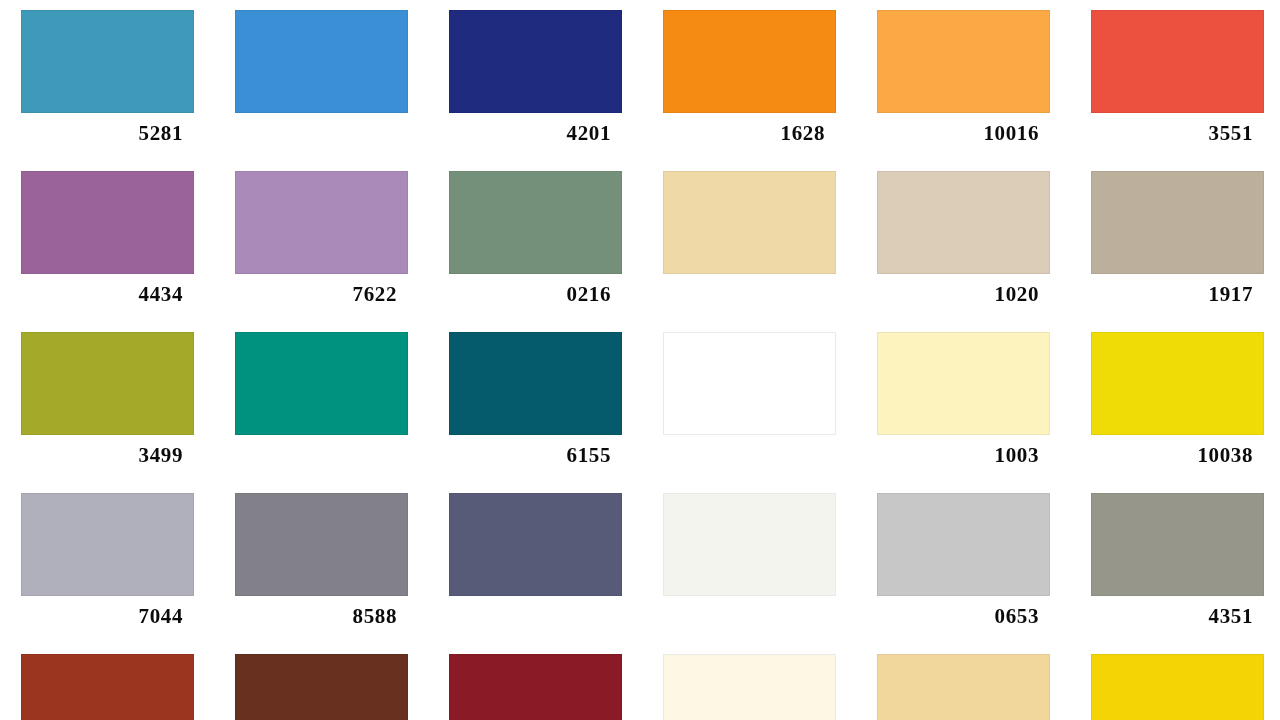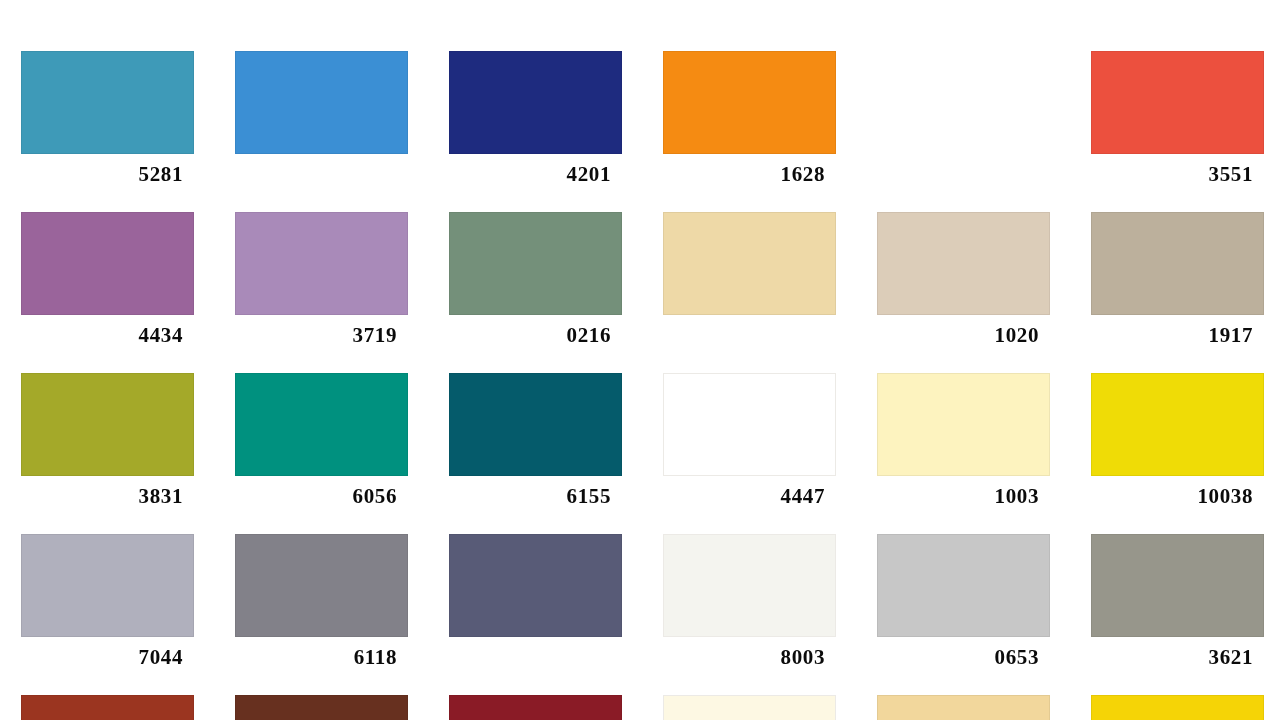--- a/index.html
+++ b/index.html
@@ -17,21 +17,20 @@
   #swatch-grid {
     position: relative;
     width: 1280px;
     height: 720px;
     background: #ffffff;
   }
   .swatch-cell {
     position: absolute;
     width: 214px;
     height: 161px;
-    margin-top: 41px;
   }
   .swatch-chip {
     position: absolute;
     left: 21px;
     top: 10px;
     width: 173px;
     height: 103px;
     box-sizing: border-box;
     border: 1px solid rgba(0, 0, 0, 0.06);
   }
@@ -77,93 +76,94 @@
       <div class="swatch-chip" title="0315" style="background: rgb(59, 143, 212);"></div>
     </div>
     <div class="swatch-cell col-2 row-0">
       <div class="swatch-chip" title="4201" style="background: rgb(30, 43, 127);"></div>
       <div class="swatch-label">4201</div>
     </div>
     <div class="swatch-cell col-3 row-0">
       <div class="swatch-chip" title="1628" style="background: rgb(245, 139, 18);"></div>
       <div class="swatch-label">1628</div>
     </div>
+    <div class="swatch-cell col-4 row-0">
+      <div class="swatch-chip" title="10016" style="background: rgb(250, 169, 69);"></div>
+      <div class="swatch-label">10016</div>
+    </div>
     <div class="swatch-cell col-5 row-0">
       <div class="swatch-chip" title="2585" style="background: rgb(236, 80, 62);"></div>
       <div class="swatch-label">3551</div>
     </div>
     <div class="swatch-cell col-0 row-1">
       <div class="swatch-chip" title="4434" style="background: rgb(154, 100, 155);"></div>
       <div class="swatch-label">4434</div>
     </div>
     <div class="swatch-cell col-1 row-1">
       <div class="swatch-chip" title="4498" style="background: rgb(169, 138, 185);"></div>
-      <div class="swatch-label">3719</div>
+      <div class="swatch-label">7622</div>
     </div>
     <div class="swatch-cell col-2 row-1">
       <div class="swatch-chip" title="0125" style="background: rgb(116, 144, 122);"></div>
       <div class="swatch-label">0216</div>
     </div>
     <div class="swatch-cell col-3 row-1">
       <div class="swatch-chip" title="1017" style="background: rgb(238, 217, 167);"></div>
     </div>
     <div class="swatch-cell col-4 row-1">
       <div class="swatch-chip" title="1020" style="background: rgb(220, 205, 185);"></div>
       <div class="swatch-label">1020</div>
     </div>
     <div class="swatch-cell col-5 row-1">
       <div class="swatch-chip" title="1917" style="background: rgb(188, 176, 156);"></div>
       <div class="swatch-label">1917</div>
     </div>
     <div class="swatch-cell col-0 row-2">
       <div class="swatch-chip" title="8004" style="background: rgb(164, 169, 41);"></div>
-      <div class="swatch-label">3831</div>
+      <div class="swatch-label">3499</div>
     </div>
     <div class="swatch-cell col-1 row-2">
       <div class="swatch-chip" title="6056" style="background: rgb(0, 145, 127);"></div>
-      <div class="swatch-label">6056</div>
     </div>
     <div class="swatch-cell col-2 row-2">
       <div class="swatch-chip" title="6155" style="background: rgb(5, 91, 107);"></div>
       <div class="swatch-label">6155</div>
     </div>
     <div class="swatch-cell col-3 row-2">
       <div class="swatch-chip light-edge" title="4447" style="background: rgb(255, 255, 255);"></div>
-      <div class="swatch-label">4447</div>
     </div>
     <div class="swatch-cell col-4 row-2">
       <div class="swatch-chip" title="1003" style="background: rgb(253, 243, 191);"></div>
       <div class="swatch-label">1003</div>
     </div>
     <div class="swatch-cell col-5 row-2">
       <div class="swatch-chip" title="10038" style="background: rgb(239, 220, 6);"></div>
       <div class="swatch-label">10038</div>
     </div>
     <div class="swatch-cell col-0 row-3">
       <div class="swatch-chip" title="7044" style="background: rgb(176, 176, 189);"></div>
       <div class="swatch-label">7044</div>
     </div>
     <div class="swatch-cell col-1 row-3">
       <div class="swatch-chip" title="7395" style="background: rgb(130, 129, 137);"></div>
-      <div class="swatch-label">6118</div>
+      <div class="swatch-label">8588</div>
     </div>
     <div class="swatch-cell col-2 row-3">
       <div class="swatch-chip" title="4350" style="background: rgb(88, 91, 119);"></div>
     </div>
     <div class="swatch-cell col-3 row-3">
       <div class="swatch-chip light-edge" title="8003" style="background: rgb(244, 244, 239);"></div>
-      <div class="swatch-label">8003</div>
     </div>
     <div class="swatch-cell col-4 row-3">
       <div class="swatch-chip" title="0767" style="background: rgb(199, 199, 199);"></div>
       <div class="swatch-label">0653</div>
     </div>
     <div class="swatch-cell col-5 row-3">
       <div class="swatch-chip" title="8111" style="background: rgb(151, 150, 139);"></div>
-      <div class="swatch-label">3621</div>
+      <div class="swatch-label">4351</div>
     </div>
     <div class="swatch-cell col-0 row-4">
       <div class="swatch-chip" title="" style="background: rgb(155, 53, 32);"></div>
     </div>
     <div class="swatch-cell col-1 row-4">
       <div class="swatch-chip" title="" style="background: rgb(103, 48, 31);"></div>
     </div>
     <div class="swatch-cell col-2 row-4">
       <div class="swatch-chip" title="" style="background: rgb(138, 27, 38);"></div>
     </div>

